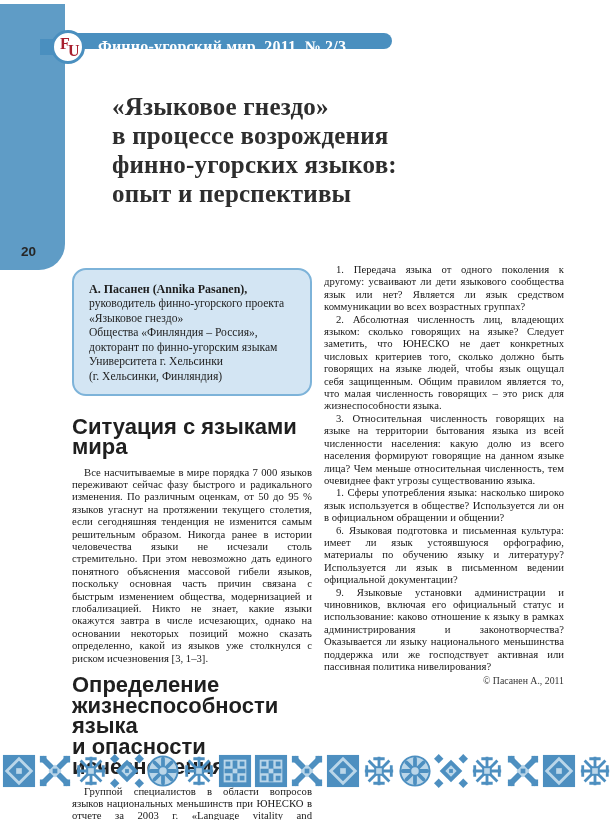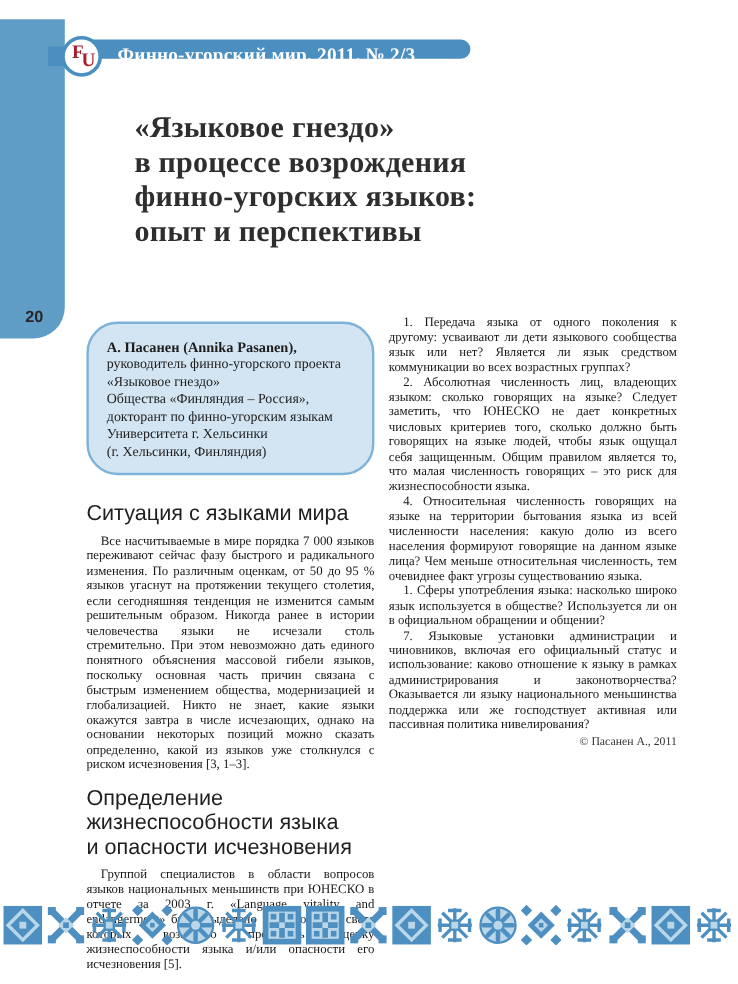--- a/index.html
+++ b/index.html
@@ -11,21 +11,21 @@
     --text-dark:#1d1d1d;
     --ornament-dark:#4d8fc0;
     --ornament-light:#bad6e9;
   }
   *{box-sizing:border-box}
   html,body{margin:0;padding:0;background:#fff}
   .page{position:relative;width:615px;height:820px;background:#fff;overflow:hidden;
         font-family:"Liberation Serif",serif;color:var(--text-dark)}
 
   
-  .sidebar{position:absolute;left:0;top:16px;width:54px;height:266px;
+  .sidebar{position:absolute;left:0;top:4px;width:65px;height:266px;
            background:var(--sidebar-blue);border-bottom-right-radius:26px}
   .page-num{position:absolute;left:21px;bottom:11px;
             font-family:"Liberation Sans",sans-serif;font-weight:bold;
             font-size:13.5px;color:#262626}
 
   
   .logo-tab{position:absolute;left:40px;top:39px;width:24px;height:16px;background:var(--accent-blue)}
   .pill{position:absolute;left:62px;top:33px;width:330px;height:16px;
         background:var(--accent-blue);border-radius:14px;color:#fff;
         font-weight:bold;font-size:16px;line-height:27px;padding-left:36px;
@@ -39,26 +39,26 @@
   
   .title{position:absolute;left:112px;top:92px;margin:0;
          font-size:25px;line-height:29px;font-weight:bold;color:#2e2e2e;
          white-space:pre-line;letter-spacing:.2px}
 
   
   .col-left{position:absolute;left:72px;top:268px;width:240px}
   .col-right{position:absolute;left:324px;top:263px;width:240px}
 
   .author-box{width:240px;background:var(--box-bg);border:2px solid var(--box-border);
-              border-radius:26px;padding:11px 10px 9px 15px;margin-bottom:21px}
+              border-radius:14px;padding:11px 10px 9px 15px;margin-bottom:21px}
   .author-name{font-weight:bold;font-size:12px;line-height:16px}
   .author-role{font-size:11.6px;line-height:14.6px;white-space:pre-line}
 
-  .section-h{font-family:"Liberation Sans",sans-serif;font-weight:normal;
-             font-size:18px;line-height:20.5px;color:#1f1f1f;margin:0 0 8px;
+  .section-h{font-family:"Liberation Sans",sans-serif;font-weight:bold;
+             font-size:22px;line-height:20.5px;color:#1f1f1f;margin:0 0 8px;
              white-space:pre-line}
   .section-h.second{margin-top:11px;margin-bottom:7px}
 
   .body-p{font-size:10.7px;line-height:12.4px;text-align:justify;
           text-indent:12px;margin:0;color:#191919}
   .col-right .body-p{margin:0}
 
   .copyright{font-size:9.8px;text-align:right;margin-top:3px;color:#333}
 
   
@@ -104,23 +104,24 @@
     <p class="body-p">Все насчитываемые в мире порядка 7 000 языков переживают сейчас фазу быстрого и радикального изменения. По различным оценкам, от 50 до 95 % языков угаснут на протяжении текущего столетия, если сегодняшняя тенденция не изменится самым решительным образом. Никогда ранее в истории человечества языки не исчезали столь стремительно. При этом невозможно дать единого понятного объяснения массовой гибели языков, поскольку основная часть причин связана с быстрым изменением общества, модернизацией и глобализацией. Никто не знает, какие языки окажутся завтра в числе исчезающих, однако на основании некоторых позиций можно сказать определенно, какой из языков уже столкнулся с риском исчезновения [3, 1–3].</p>
     <h2 class="section-h second">Определение
 жизнеспособности языка
 и опасности исчезновения</h2>
     <p class="body-p">Группой специалистов в области вопросов языков национальных меньшинств при ЮНЕСКО в отчете за 2003 г. «Language vitality and endangerment» было выделено 9 факторов, в свете которых возможно проводить оценку жизнеспособности языка и/или опасности его исчезновения [5].</p>
   </div>
 
   <div class="col-right">
     <p class="body-p">1. Передача языка от одного поколения к другому: усваивают ли дети языкового сообщества язык или нет? Является ли язык средством коммуникации во всех возрастных группах?</p>
     <p class="body-p">2. Абсолютная численность лиц, владеющих языком: сколько говорящих на языке? Следует заметить, что ЮНЕСКО не дает конкретных числовых критериев того, сколько должно быть говорящих на языке людей, чтобы язык ощущал себя защищенным. Общим правилом является то, что малая численность говорящих – это риск для жизнеспособности языка.</p>
-    <p class="body-p">4. Относительная численность говорящих на языке на территории бытования языка из всей численности населения: какую долю из всего населения формируют говорящие на данном языке лица? Чем меньше относительная численность, тем очевиднее факт угрозы существованию языка.</p>
+    <p class="body-p">3. Относительная численность говорящих на языке на территории бытования языка из всей численности населения: какую долю из всего населения формируют говорящие на данном языке лица? Чем меньше относительная численность, тем очевиднее факт угрозы существованию языка.</p>
     <p class="body-p">1. Сферы употребления языка: насколько широко язык используется в обществе? Используется ли он в официальном обращении и общении?</p>
-    <p class="body-p">7. Языковые установки администрации и чиновников, включая его официальный статус и использование: каково отношение к языку в рамках администрирования и законотворчества? Оказывается ли языку национального меньшинства поддержка или же господствует активная или пассивная политика нивелирования?</p>
+    <p class="body-p">6. Языковая подготовка и письменная культура: имеет ли язык устоявшуюся орфографию, материалы по обучению языку и литературу? Используется ли язык в письменном ведении официальной документации?</p>
+    <p class="body-p">9. Языковые установки администрации и чиновников, включая его официальный статус и использование: каково отношение к языку в рамках администрирования и законотворчества? Оказывается ли языку национального меньшинства поддержка или же господствует активная или пассивная политика нивелирования?</p>
     <div class="copyright">© Пасанен А., 2011</div>
   </div>
 
   <div class="ornament">
       <svg viewBox="0 0 36 36" class="tile">
         <use href="#sym-diamond-eye"></use>
       </svg>
       <svg viewBox="0 0 36 36" class="tile">
         <use href="#sym-zigzag-x"></use>
       </svg>

